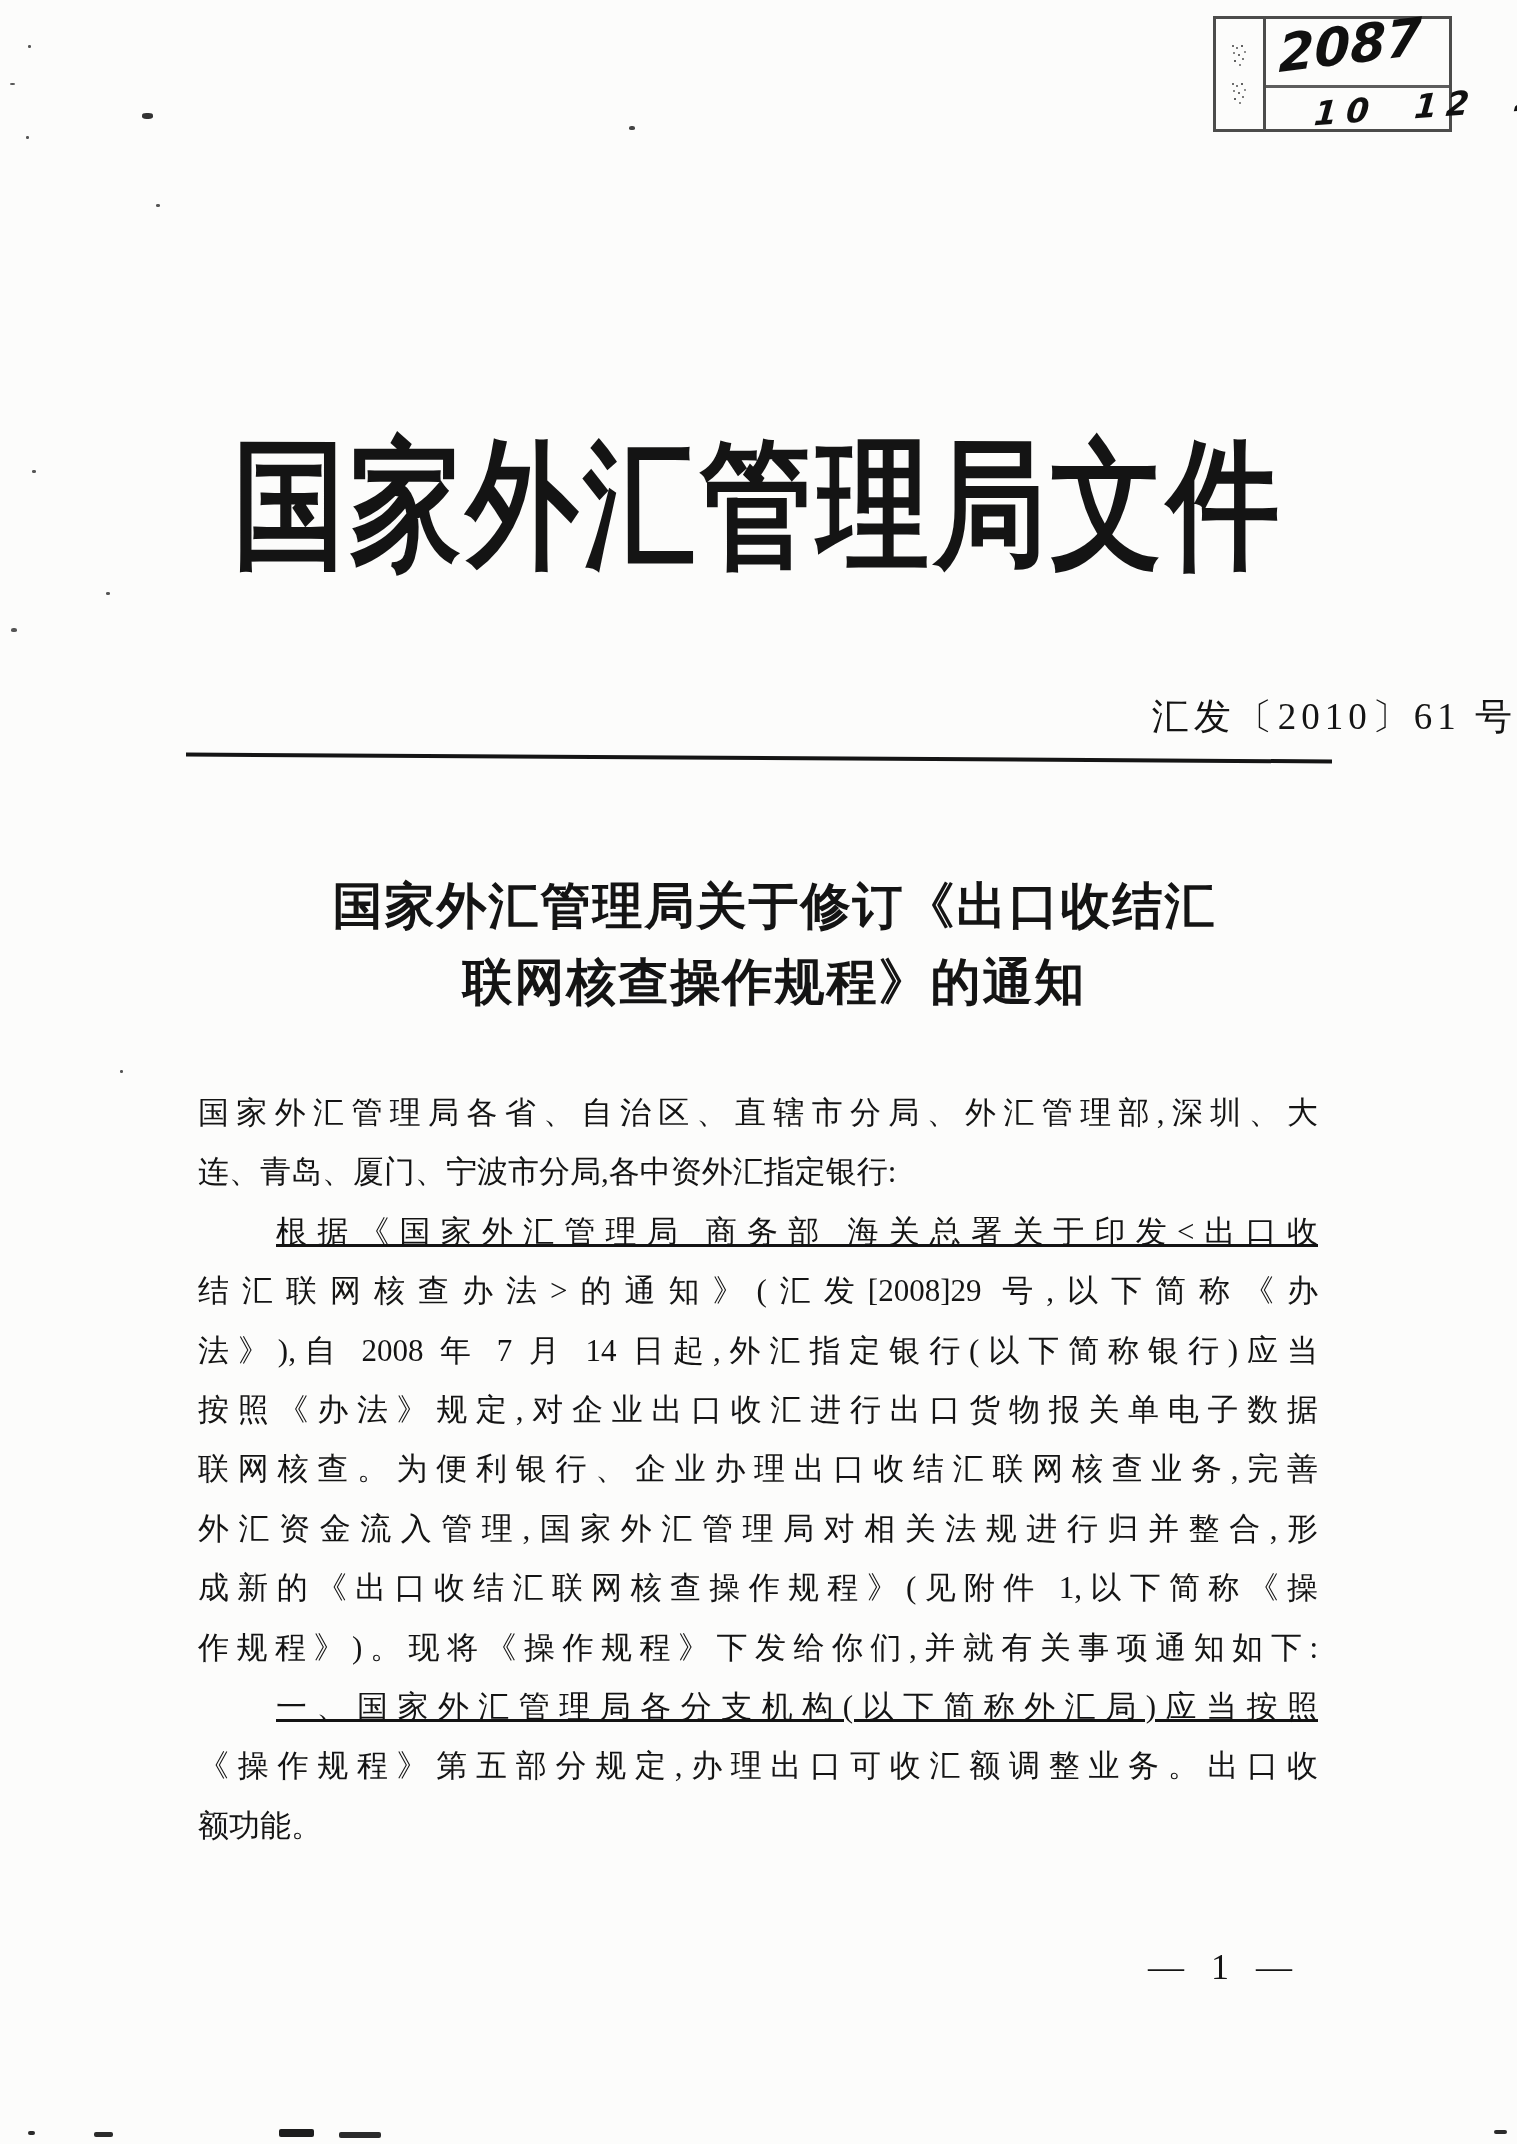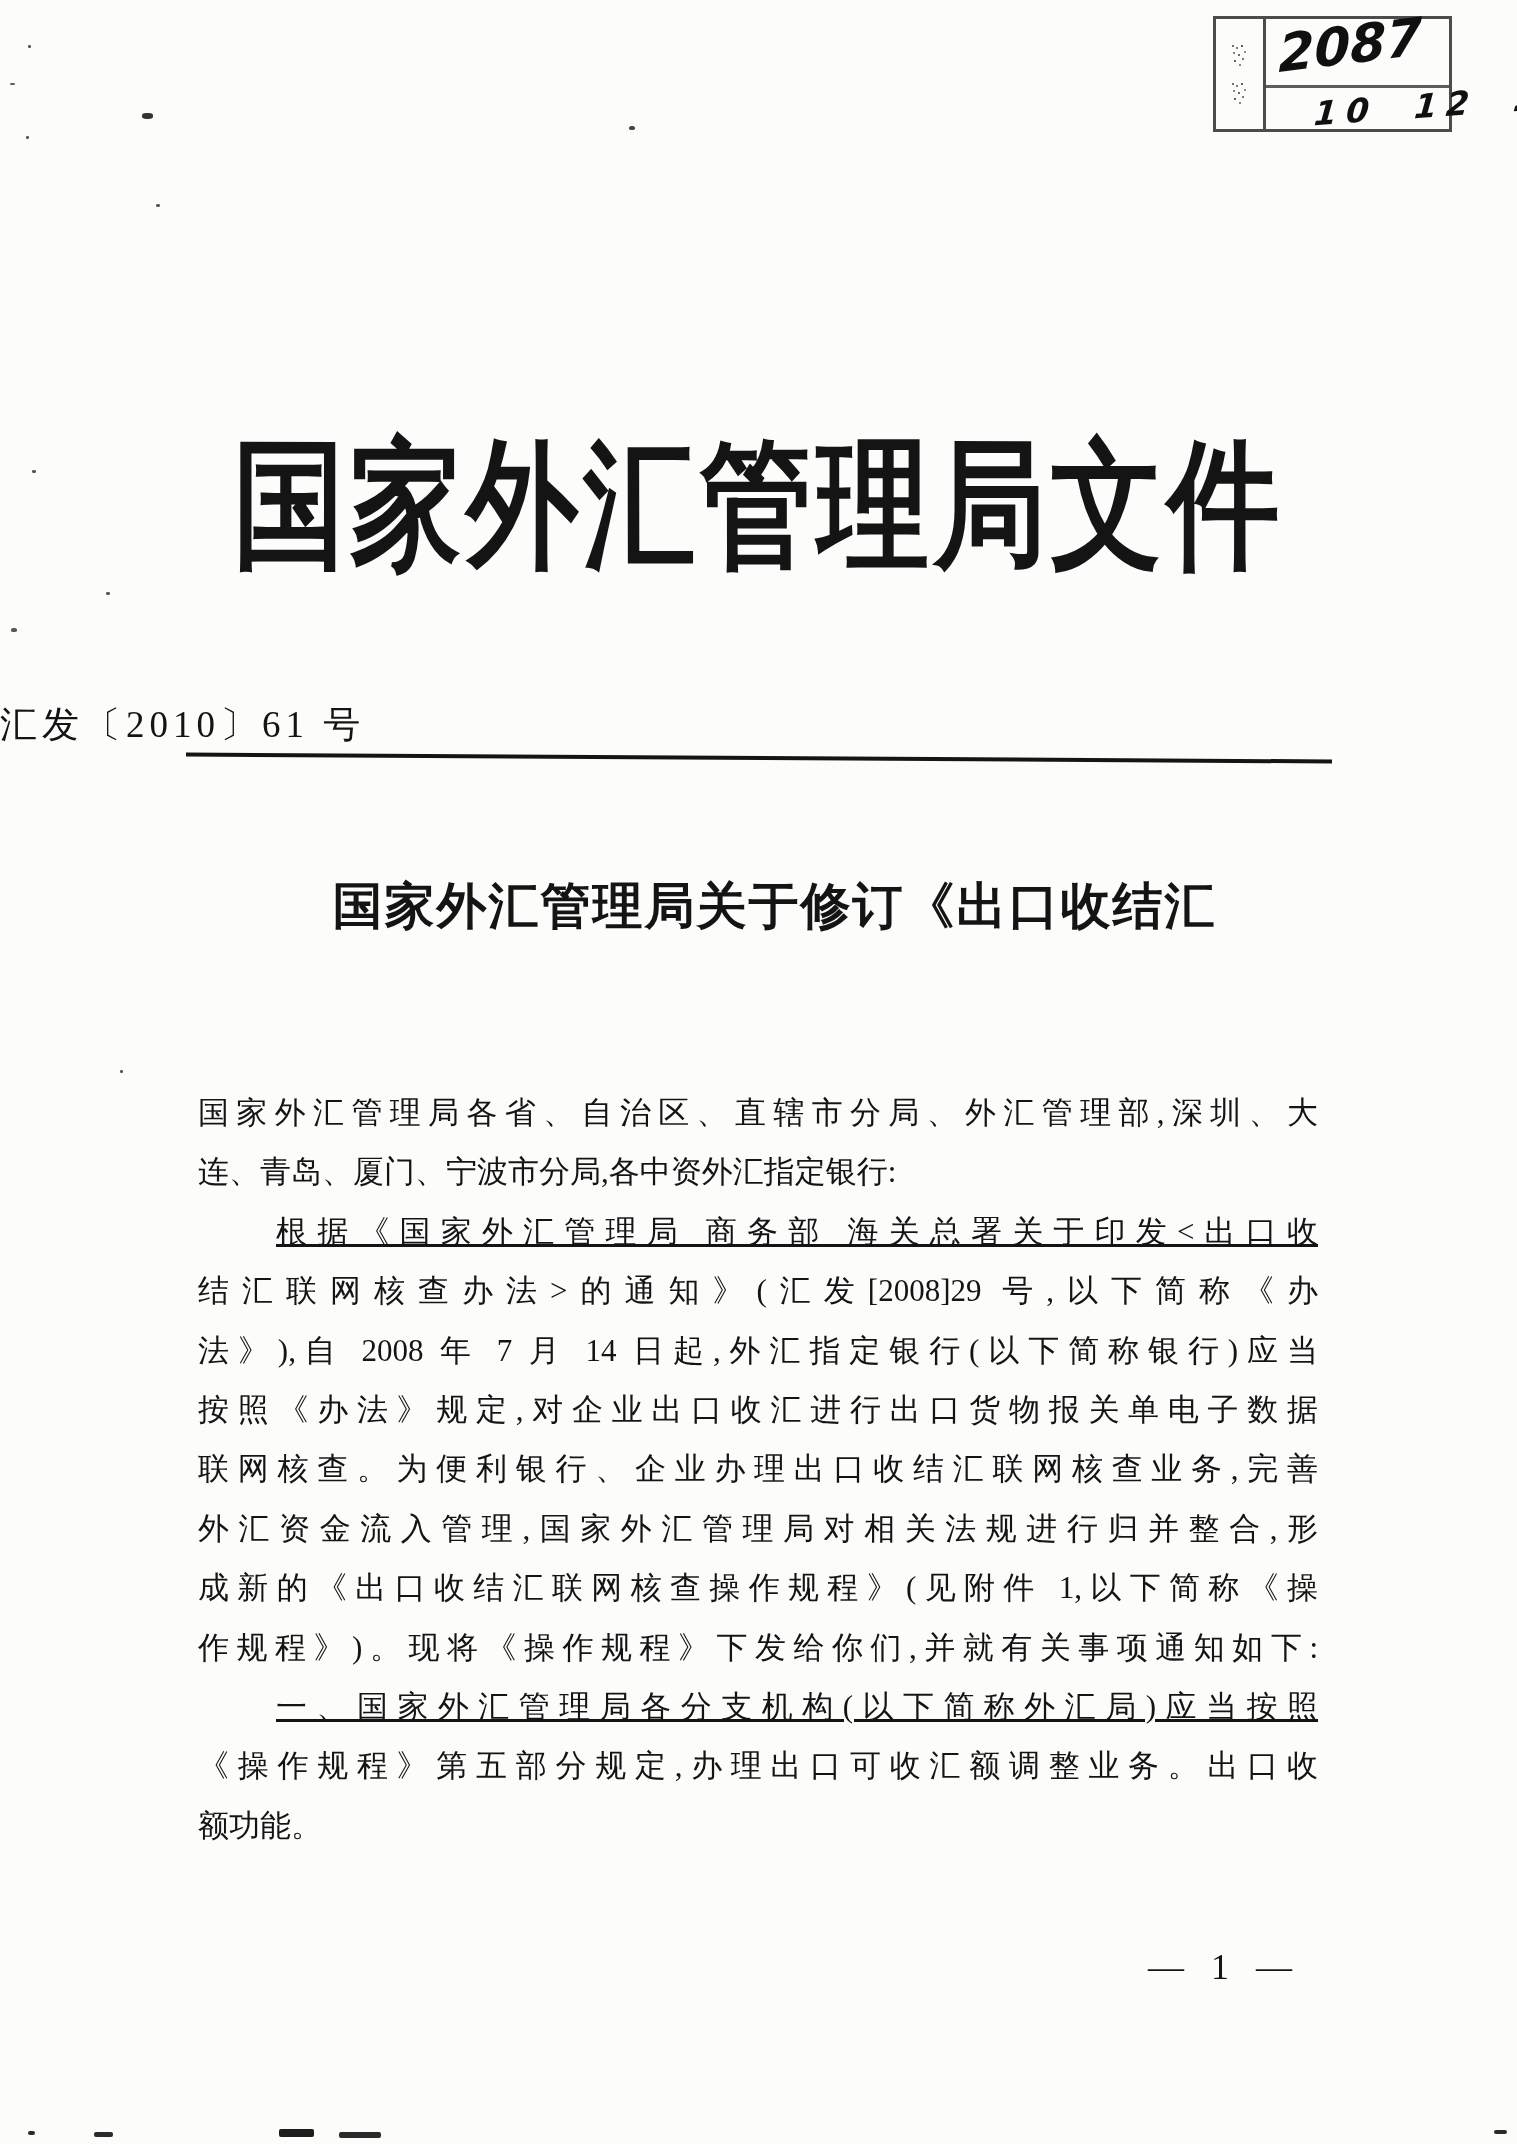--- a/index.html
+++ b/index.html
@@ -52,21 +52,21 @@
     position:absolute;top:430px;left:0;width:100%;
     margin:0;text-align:center;
     font-size:140px;line-height:1.08;font-weight:bold;
     letter-spacing:6px;white-space:nowrap;
     transform:scaleX(.8);transform-origin:50% 50%;
   }
 
   
   .doc-number{
     position:absolute;top:692px;left:0;width:100%;
-    text-align:left;font-size:37px;letter-spacing:5px;margin-top:8px;
+    text-align:right;font-size:37px;letter-spacing:5px;
   }
 
   
   .rule{
     position:absolute;left:186px;top:756px;width:1146px;height:4px;
     background:#151515;transform:rotate(.35deg);
   }
 
   
   .notice-title{
@@ -136,20 +136,21 @@
   </div>
 
   <h1 class="agency-title">国家外汇管理局文件</h1>
 
   <div class="doc-number">汇发〔2010〕61 号</div>
 
   <div class="rule"></div>
 
   <h2 class="notice-title">
     <span class="nt-line">国家外汇管理局关于修订《出口收结汇</span>
+    <span class="nt-line">联网核查操作规程》的通知</span>
   </h2>
 
   <div class="body-text" id="body-text">
       <div class="body-line">国家外汇管理局各省、自治区、直辖市分局、外汇管理部,深圳、大</div>
       <div class="body-line no-fill">连、青岛、厦门、宁波市分局,各中资外汇指定银行:</div>
       <div class="body-line indent">根据《国家外汇管理局 商务部 海关总署关于印发&lt;出口收</div>
       <div class="body-line">结汇联网核查办法&gt;的通知》(汇发[2008]29 号,以下简称《办</div>
       <div class="body-line">法》),自 2008 年 7 月 14 日起,外汇指定银行(以下简称银行)应当</div>
       <div class="body-line">按照《办法》规定,对企业出口收汇进行出口货物报关单电子数据</div>
       <div class="body-line">联网核查。为便利银行、企业办理出口收结汇联网核查业务,完善</div>

